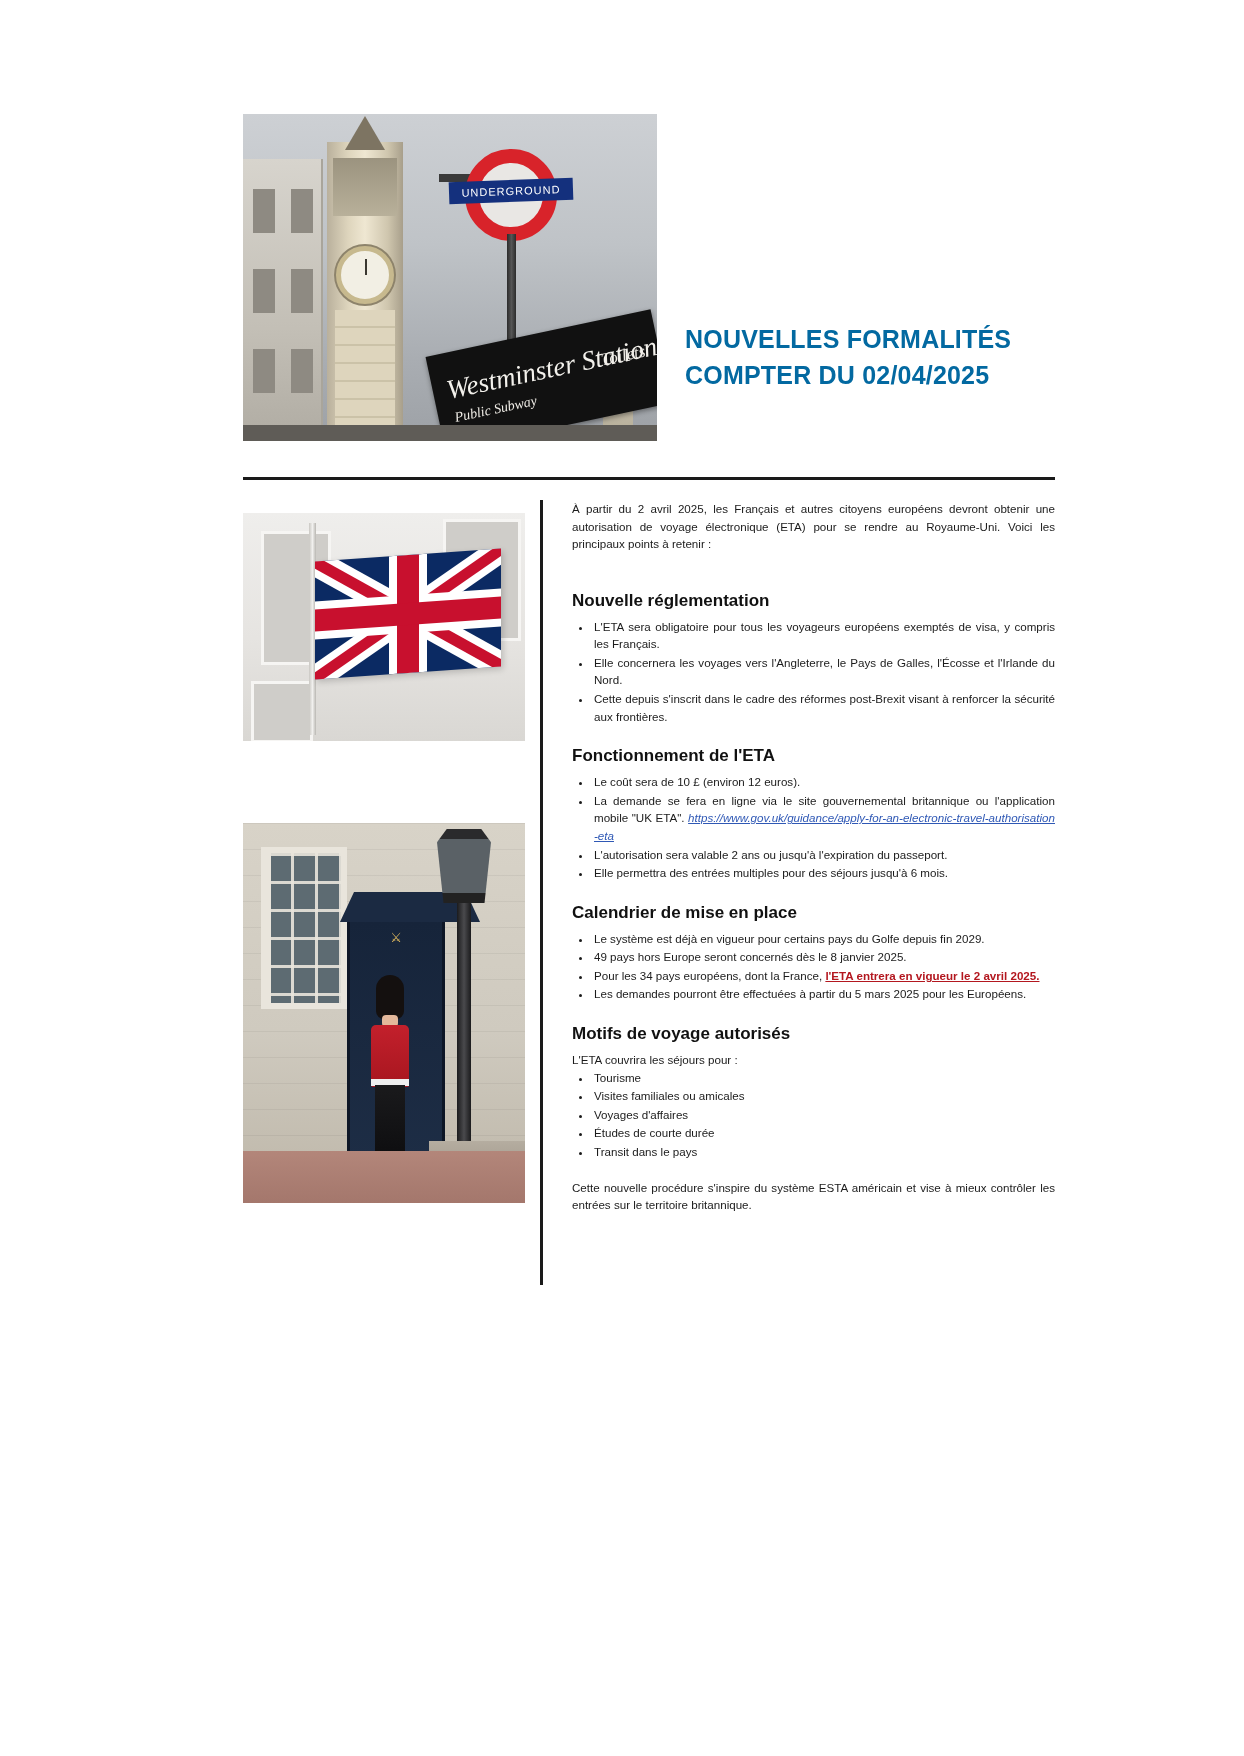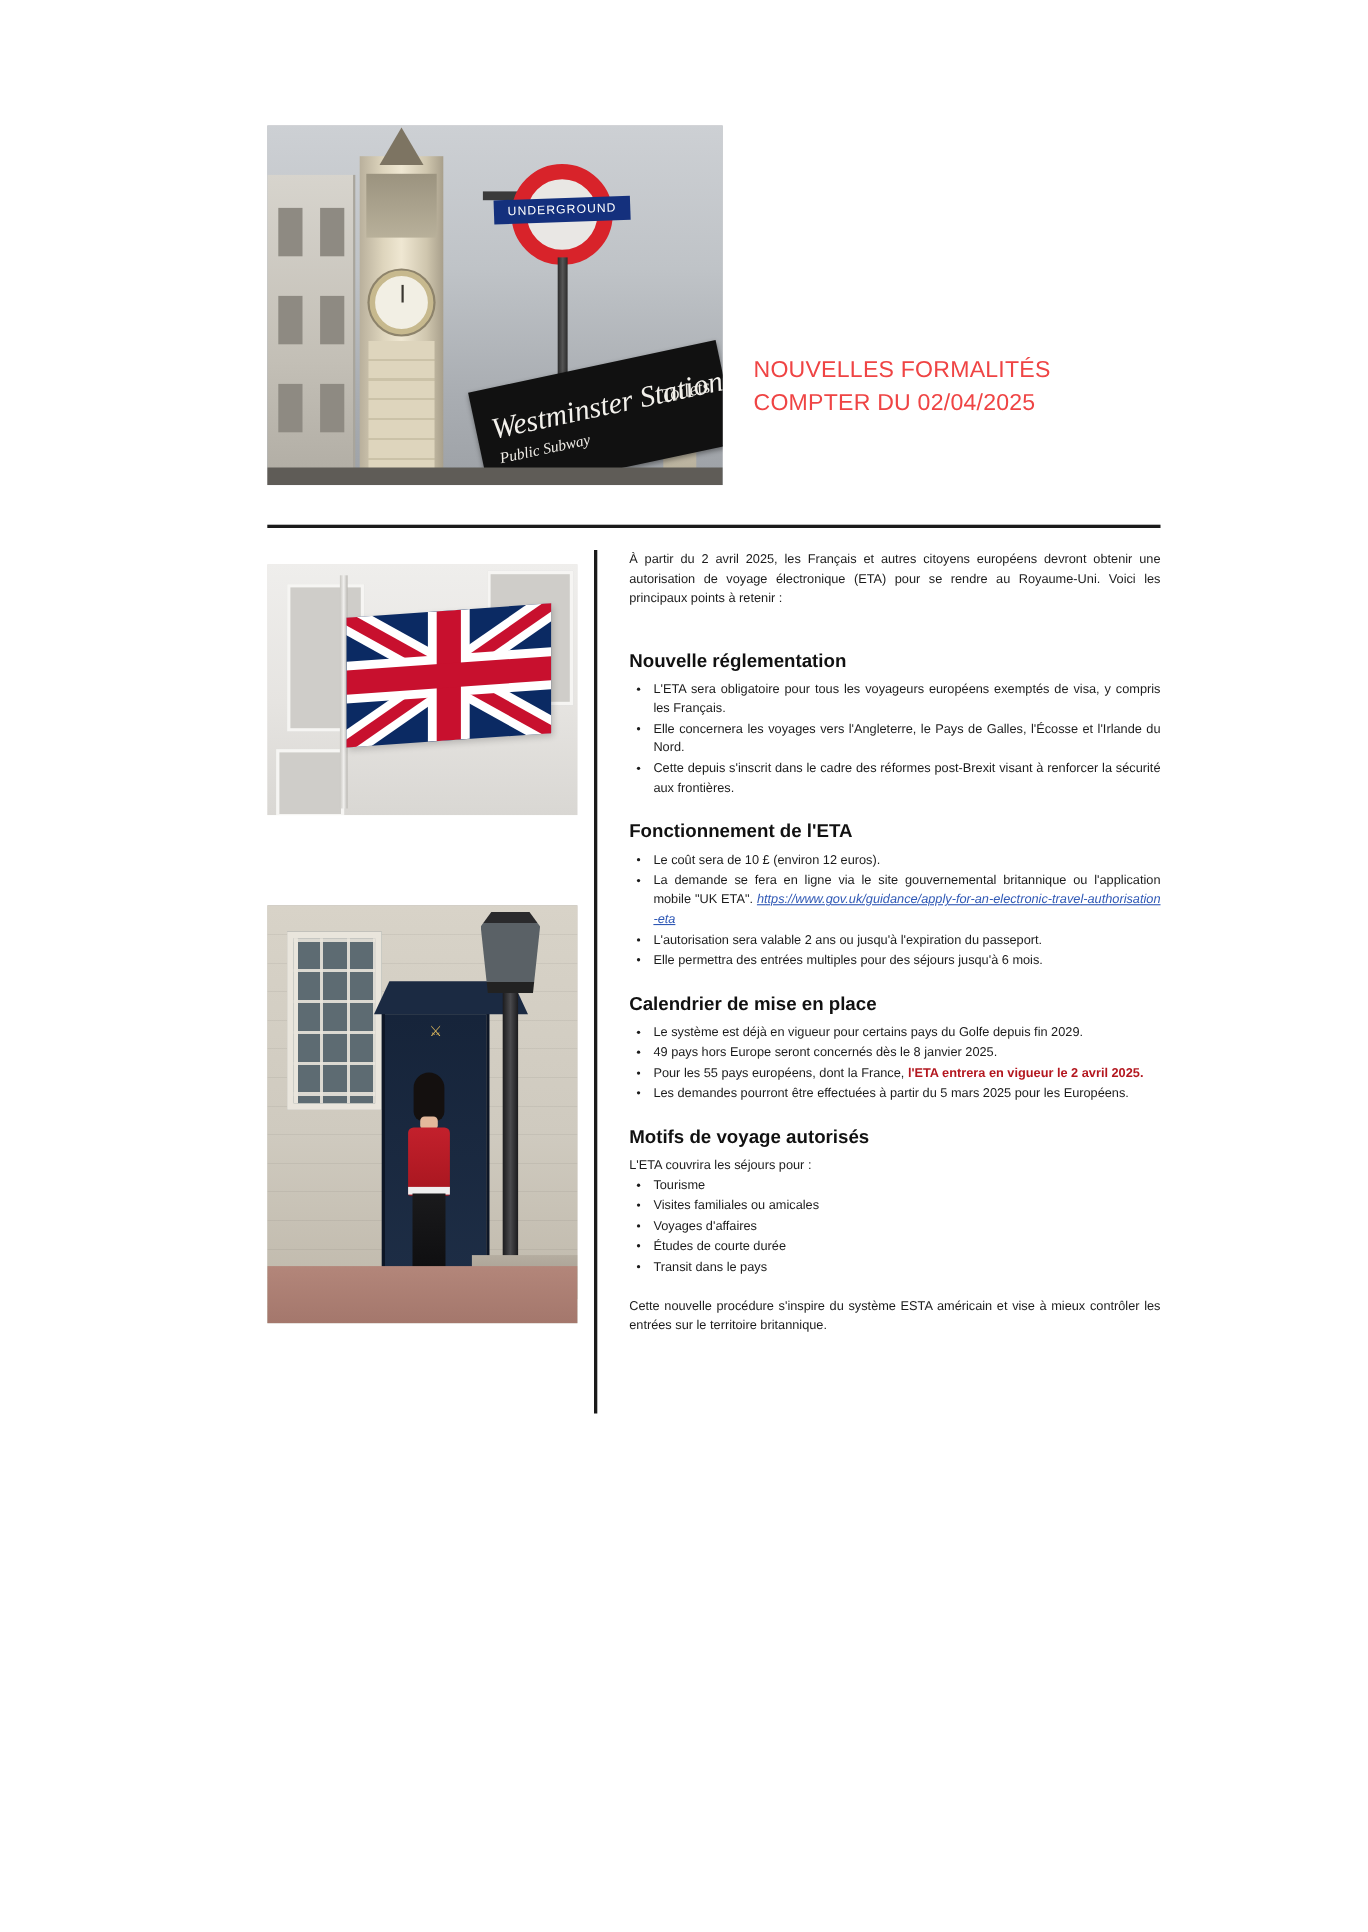--- a/index.html
+++ b/index.html
@@ -175,25 +175,25 @@
     border-bottom: 14px solid #9a927d;
   }
   .hero-photo .ground {
     position: absolute; left: 0; right: 0; bottom: 0; height: 16px;
     background: #5f5c57;
   }
 
   .header-title {
     margin-left: 28px;
     padding-top: 208px;
-    font-weight: normal;
-    font-size: 21px;
+    font-weight: bold;
+    font-size: 25px;
     line-height: 1.42;
     letter-spacing: .2px;
-    color: #ef4444;
+    color: #0369a1;
     max-width: 370px;
   }
 
   
   .divider {
     position: absolute;
     left: 243px;
     top: 477px;
     width: 812px;
     height: 3px;
@@ -400,20 +400,21 @@
 
   .link {
     color: #2f58b5;
     text-decoration: underline;
     font-style: italic;
     word-break: break-all;
   }
   .highlight {
     color: #b3171f;
     font-weight: bold;
+    text-decoration: underline;
   }
   .plain-line { margin: 0 0 2px 0; }
   .outro { margin-top: 16px; }
   .tight-list { margin-bottom: 0; }
   .no-justify li { text-align: left; }
 </style>
 </head>
 <body>
 
 <div class="page">
@@ -518,21 +519,21 @@
         <li>Elle permettra des entrées multiples pour des séjours jusqu'à 6 mois.</li>
       </ul>
     </div>
 
     <div class="section">
       <h2>Calendrier de mise en place</h2>
       <ul>
         <li>Le système est déjà en vigueur pour certains pays du Golfe depuis fin 2029.</li>
         <li>49 pays hors Europe seront concernés dès le 8 janvier 2025.</li>
         <li>
-          <span>Pour les 55 pays européens, dont la France, </span><span class="highlight">l'ETA entrera en vigueur le 2 avril 2025.</span>
+          <span>Pour les 34 pays européens, dont la France, </span><span class="highlight">l'ETA entrera en vigueur le 2 avril 2025.</span>
         </li>
         <li>Les demandes pourront être effectuées à partir du 5 mars 2025 pour les Européens.</li>
       </ul>
     </div>
 
     <div class="section">
       <h2>Motifs de voyage autorisés</h2>
       <p class="plain-line">L'ETA couvrira les séjours pour :</p>
       <ul class="tight-list no-justify">
         <li>Tourisme</li>

